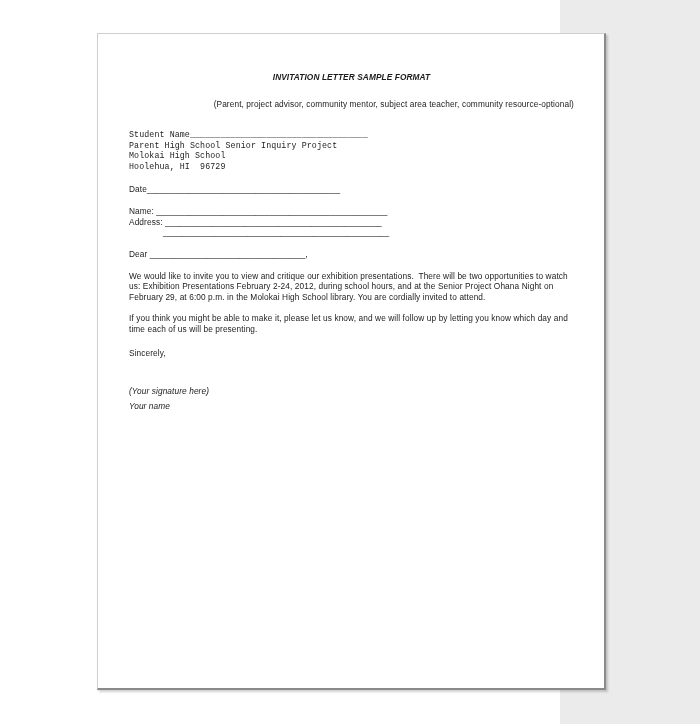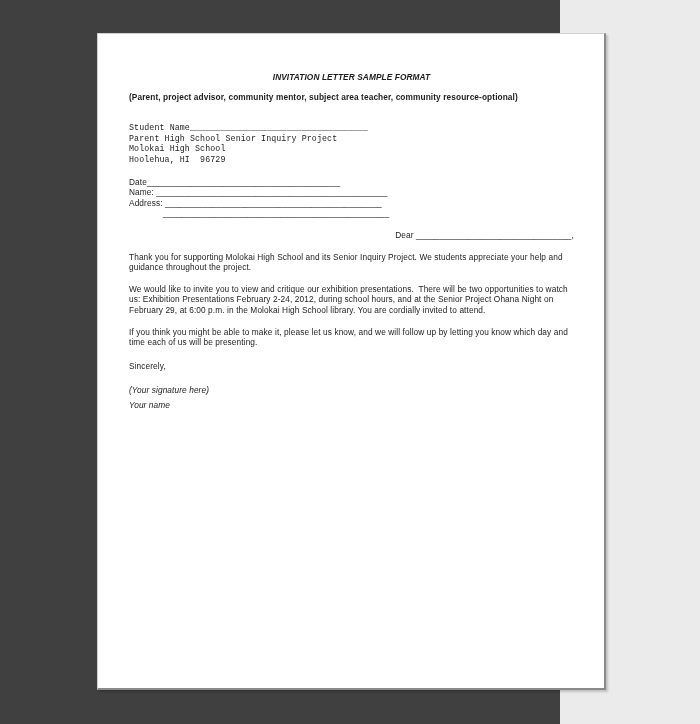--- a/index.html
+++ b/index.html
@@ -5,21 +5,21 @@
   * { margin: 0; padding: 0; box-sizing: border-box; }
   html, body {
     width: 700px; height: 724px;
     font-family: "Liberation Sans", "DejaVu Sans", sans-serif;
     background: #ebebeb;
     overflow: hidden;
   }
   .canvas {
     position: relative;
     width: 560px; height: 724px;
-    background: #404040;
+    background: #ffffff;
   }
   .sheet {
     position: absolute;
     left: 97px; top: 33px;
     width: 509px; height: 657px;
     background: #ffffff;
     border: 1px solid #cfcfcf;
     border-right: 2px solid #8a8a8a;
     border-bottom: 2px solid #8a8a8a;
     box-shadow: 2px 2px 2px rgba(0,0,0,0.18);
@@ -31,34 +31,33 @@
     line-height: 10.6px;
     letter-spacing: 0.1px;
   }
   .doc-title {
     text-align: center;
     font-weight: bold;
     font-style: italic;
     white-space: pre-wrap;
   }
   .doc-subtitle {
-    text-align: left;
-    margin-top: 9px;
+    text-align: right;
+    margin-top: 16px;
     white-space: pre-wrap;
-    font-weight: bold;
   }
   .sender-block { margin-top: 21px; font-family: Liberation Mono, monospace; }
   .line { white-space: pre-wrap; }
   .date-line { margin-top: 11px; }
-  .recipient-block { }
+  .recipient-block { margin-top: 12px; }
   .addr2 { padding-left: 34px; }
-  .salutation-line { margin-top: 11px; text-align: right; }
+  .salutation-line { margin-top: 11px; }
   .para { margin-top: 11px; white-space: pre-wrap; }
   .closing-sincerely { margin-top: 13px; }
-  .signature-placeholder { margin-top: 14px; font-style: italic; }
+  .signature-placeholder { margin-top: 28px; font-style: italic; }
   .signature-name { margin-top: 4px; font-style: italic; }
 </style>
 </head>
 <body>
 
 <div class="canvas">
   <div class="sheet">
 
     <div class="doc-title">INVITATION LETTER SAMPLE FORMAT</div>
     <div class="doc-subtitle">(Parent, project advisor, community mentor, subject area teacher, community resource-optional)</div>
@@ -73,22 +72,20 @@
     <div class="line date-line">Date_________________________________________</div>
 
     <div class="recipient-block">
       <div class="line">Name: _________________________________________________</div>
       <div class="line">Address: ______________________________________________</div>
       <div class="line addr2">________________________________________________</div>
     </div>
 
     <div class="line salutation-line">Dear _________________________________,</div>
 
-    <div class="para">Thank you for supporting Molokai High School and its Senior Inquiry Project. We students appreciate your help and
-guidance throughout the project.</div>
     <div class="para">We would like to invite you to view and critique our exhibition presentations.  There will be two opportunities to watch
 us: Exhibition Presentations February 2-24, 2012, during school hours, and at the Senior Project Ohana Night on
 February 29, at 6:00 p.m. in the Molokai High School library. You are cordially invited to attend.</div>
     <div class="para">If you think you might be able to make it, please let us know, and we will follow up by letting you know which day and
 time each of us will be presenting.</div>
 
     <div class="line closing-sincerely">Sincerely,</div>
     <div class="line signature-placeholder">(Your signature here)</div>
     <div class="line signature-name">Your name</div>
 

